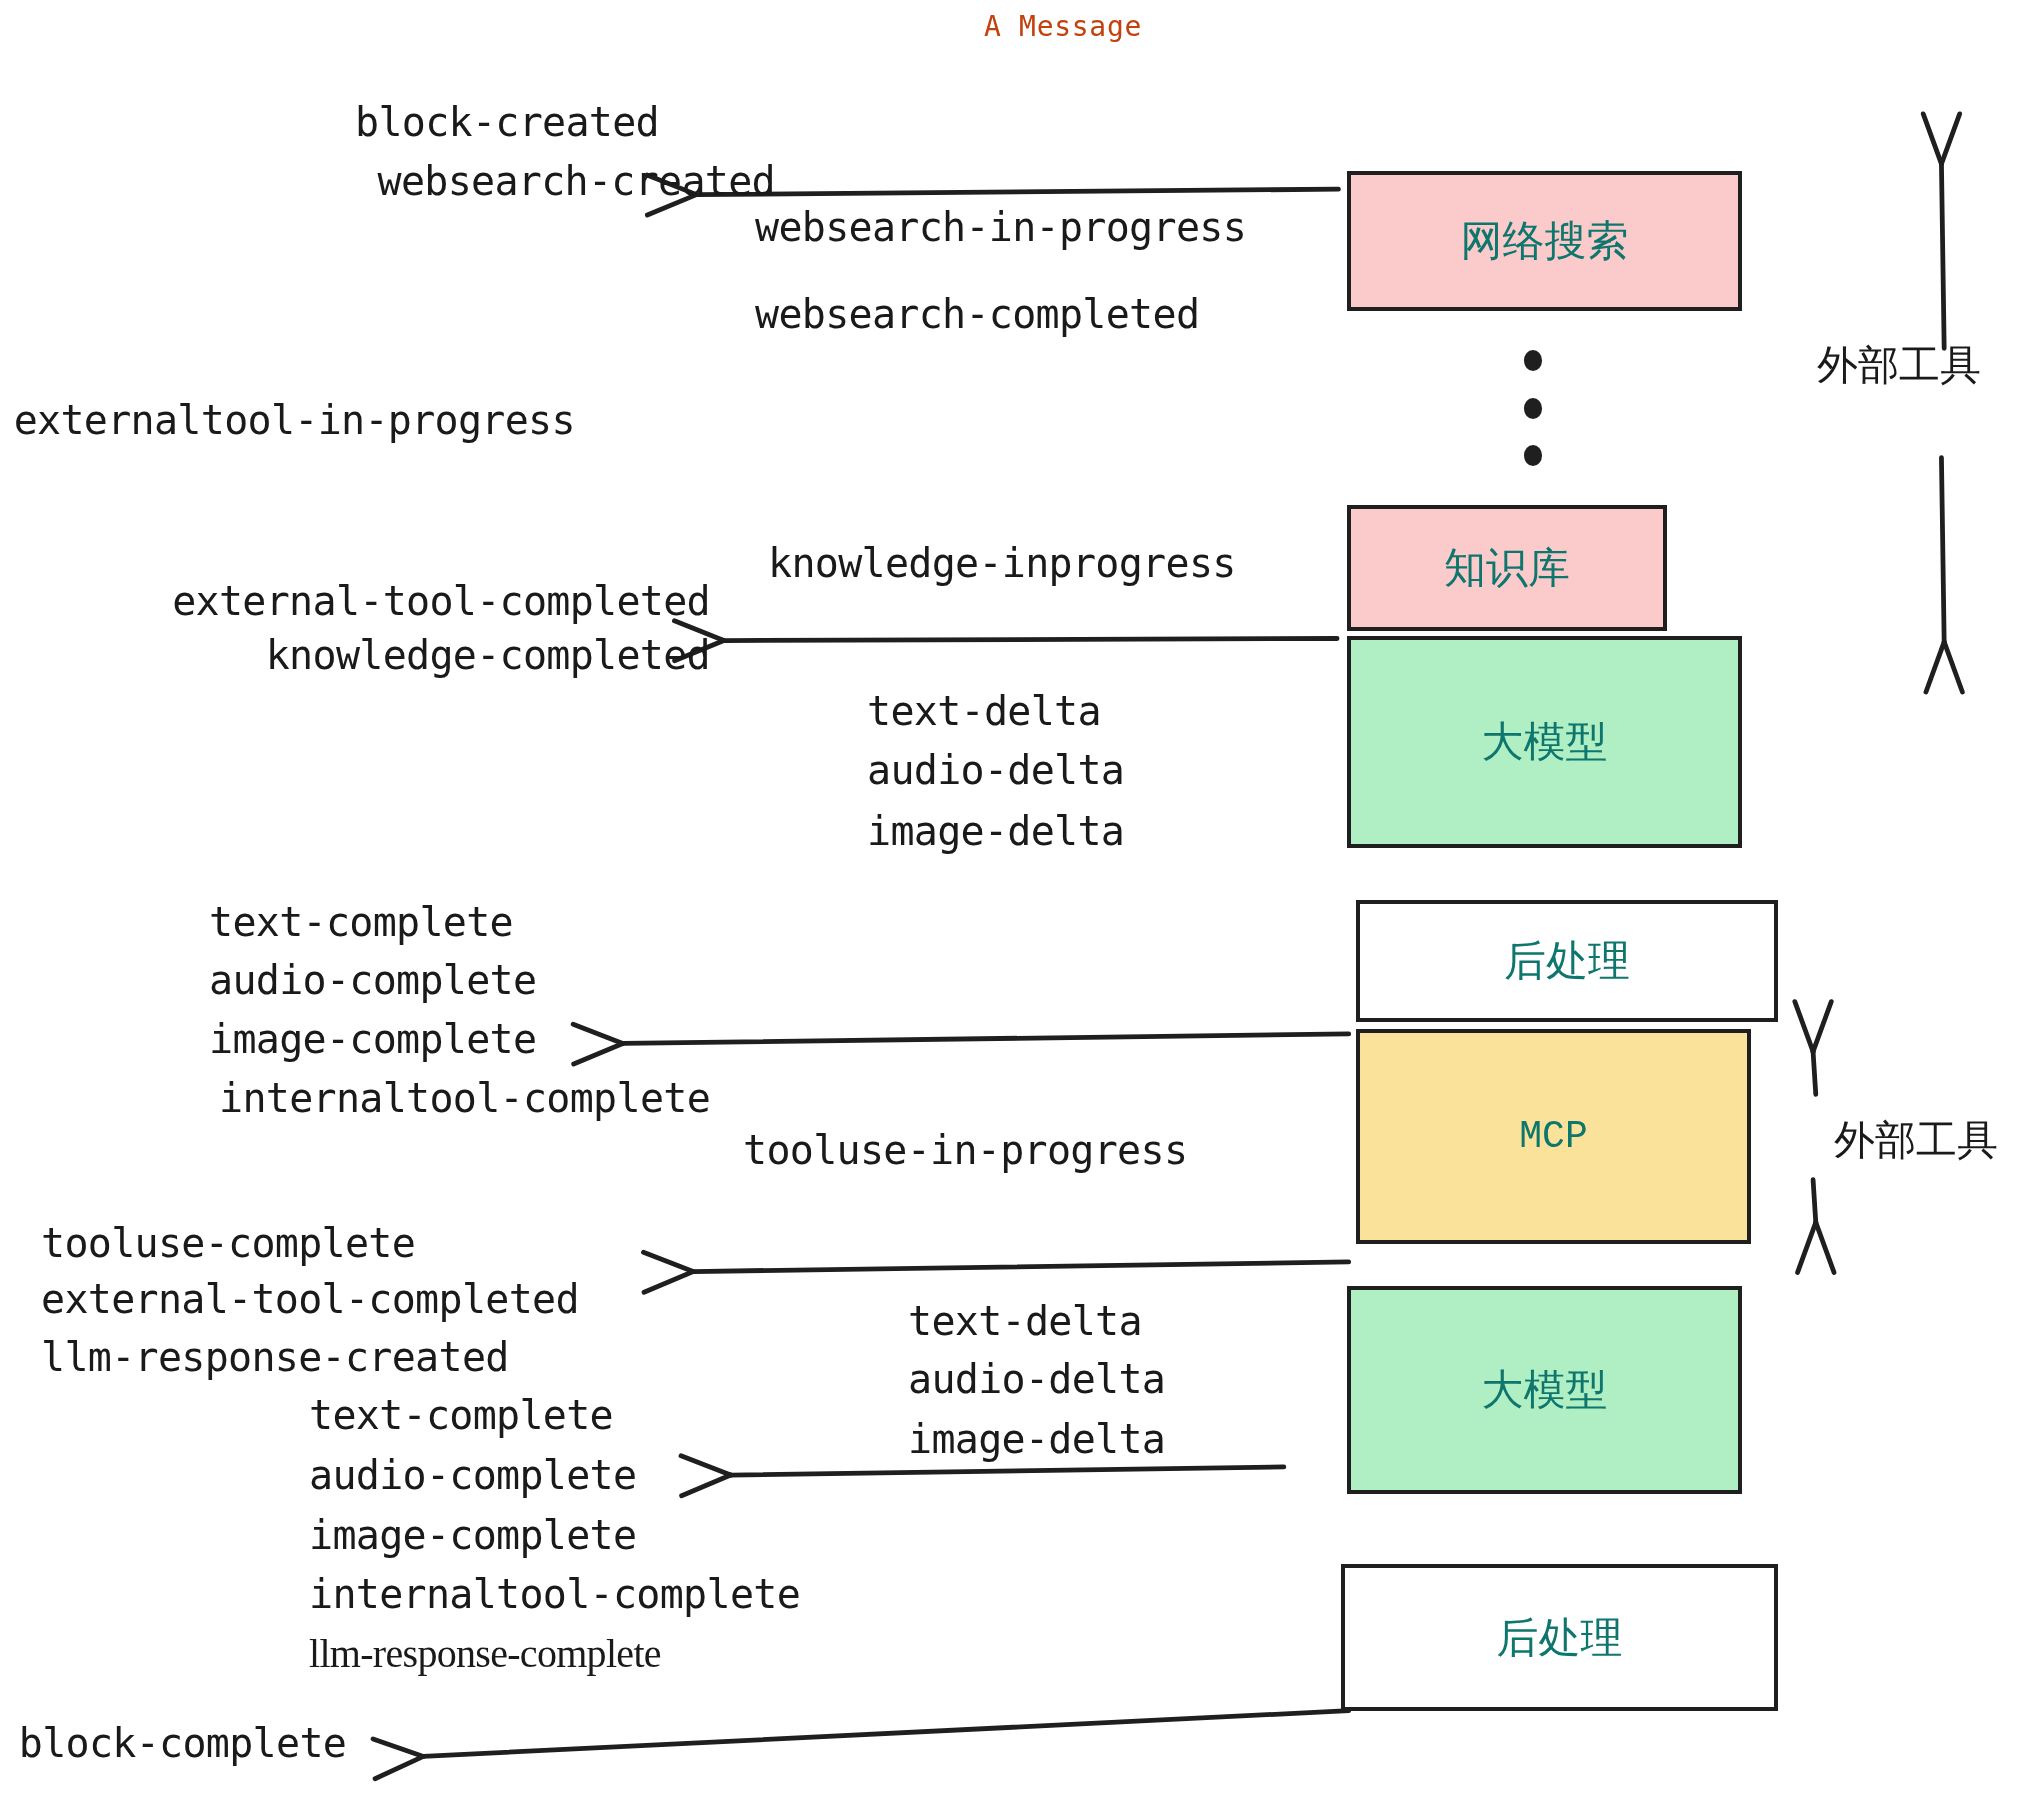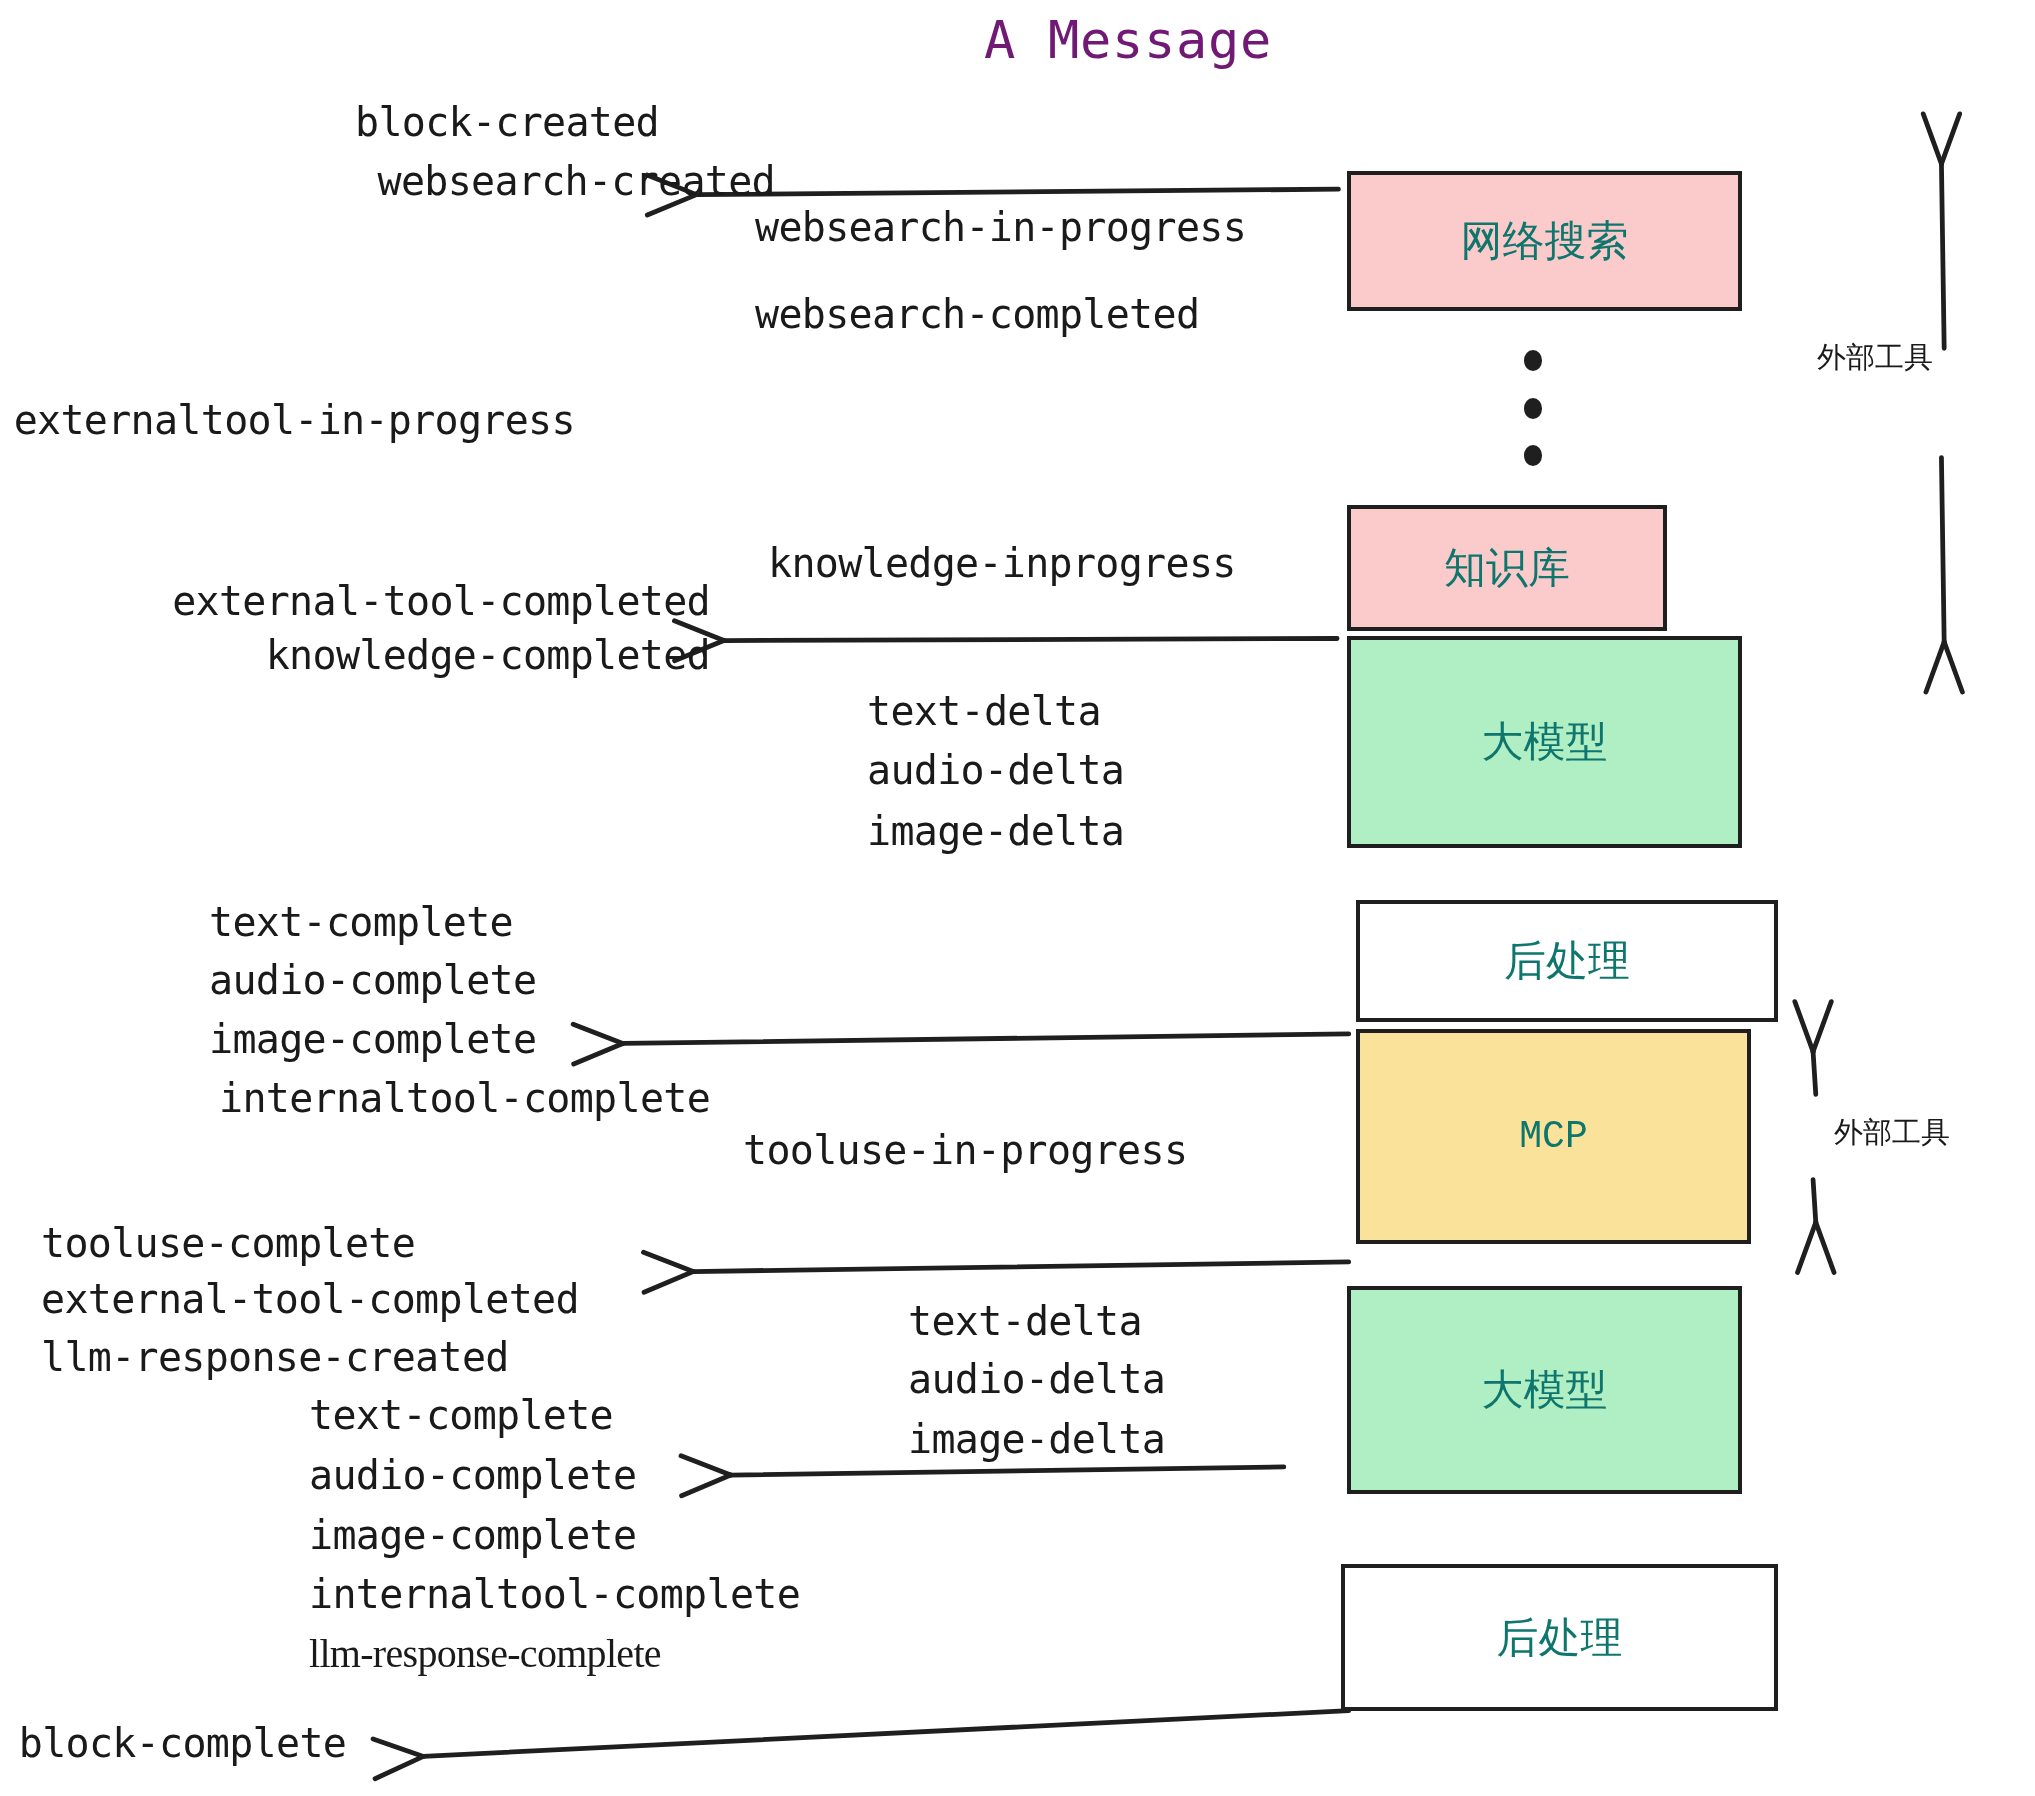--- a/index.html
+++ b/index.html
@@ -28,23 +28,23 @@
     font-weight: 500;
     color: #1a1a1a;
     white-space: nowrap;
     letter-spacing: -0.7px;
     line-height: 1;
   }
   .ev.r { transform: translateX(-100%); }
   .title {
     position: absolute;
     font-family: "DejaVu Sans Mono", monospace;
-    font-size: 52px;
+    font-size: 28px;
     font-weight: 500;
-    color: #701a75;
+    color: #c2410c;
     white-space: nowrap;
     letter-spacing: 0.7px;
   }
   .boxlabel {
     position: absolute;
     display: flex;
     align-items: center;
     justify-content: center;
     box-sizing: border-box;
     border: 4.1px solid #1f1f1f;
@@ -53,21 +53,21 @@
     color: #0f766e;
     white-space: nowrap;
   }
   .boxlabel.mono {
     font-family: "DejaVu Sans Mono", monospace;
     font-size: 38px;
   }
   .sidelabel {
     position: absolute;
     font-family: "DejaVu Sans", sans-serif;
-    font-size: 29px;
+    font-size: 41px;
     color: #1a1a1a;
     white-space: nowrap;
   }
   .dot {
     position: absolute;
     width: 18px;
     height: 20.5px;
     border-radius: 50%;
     background: #1f1f1f;
   }

